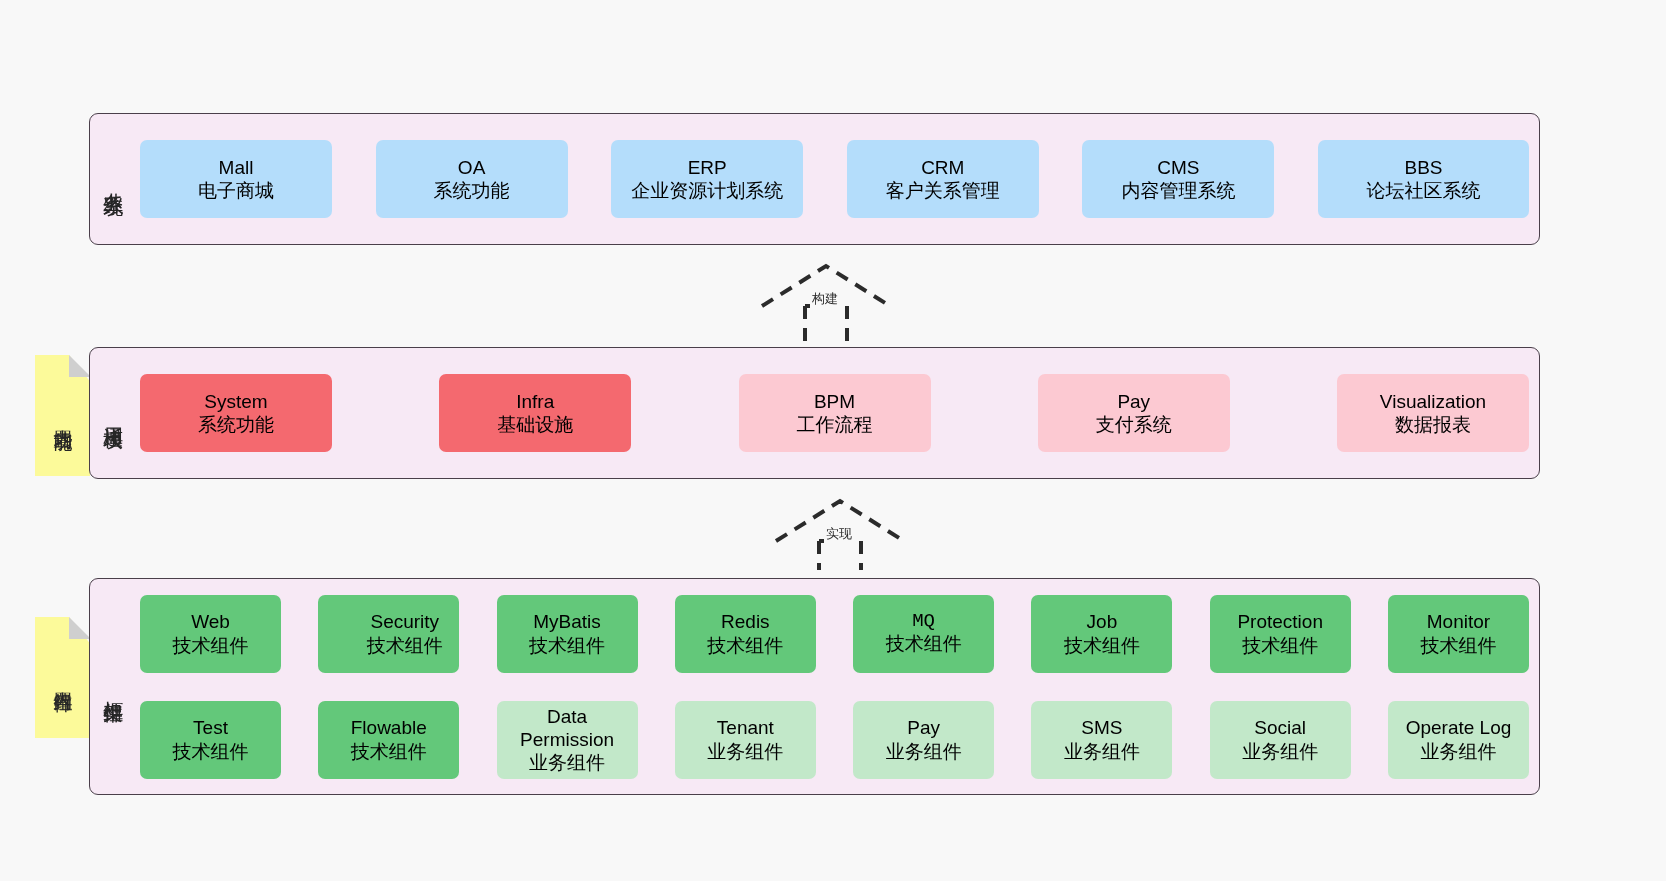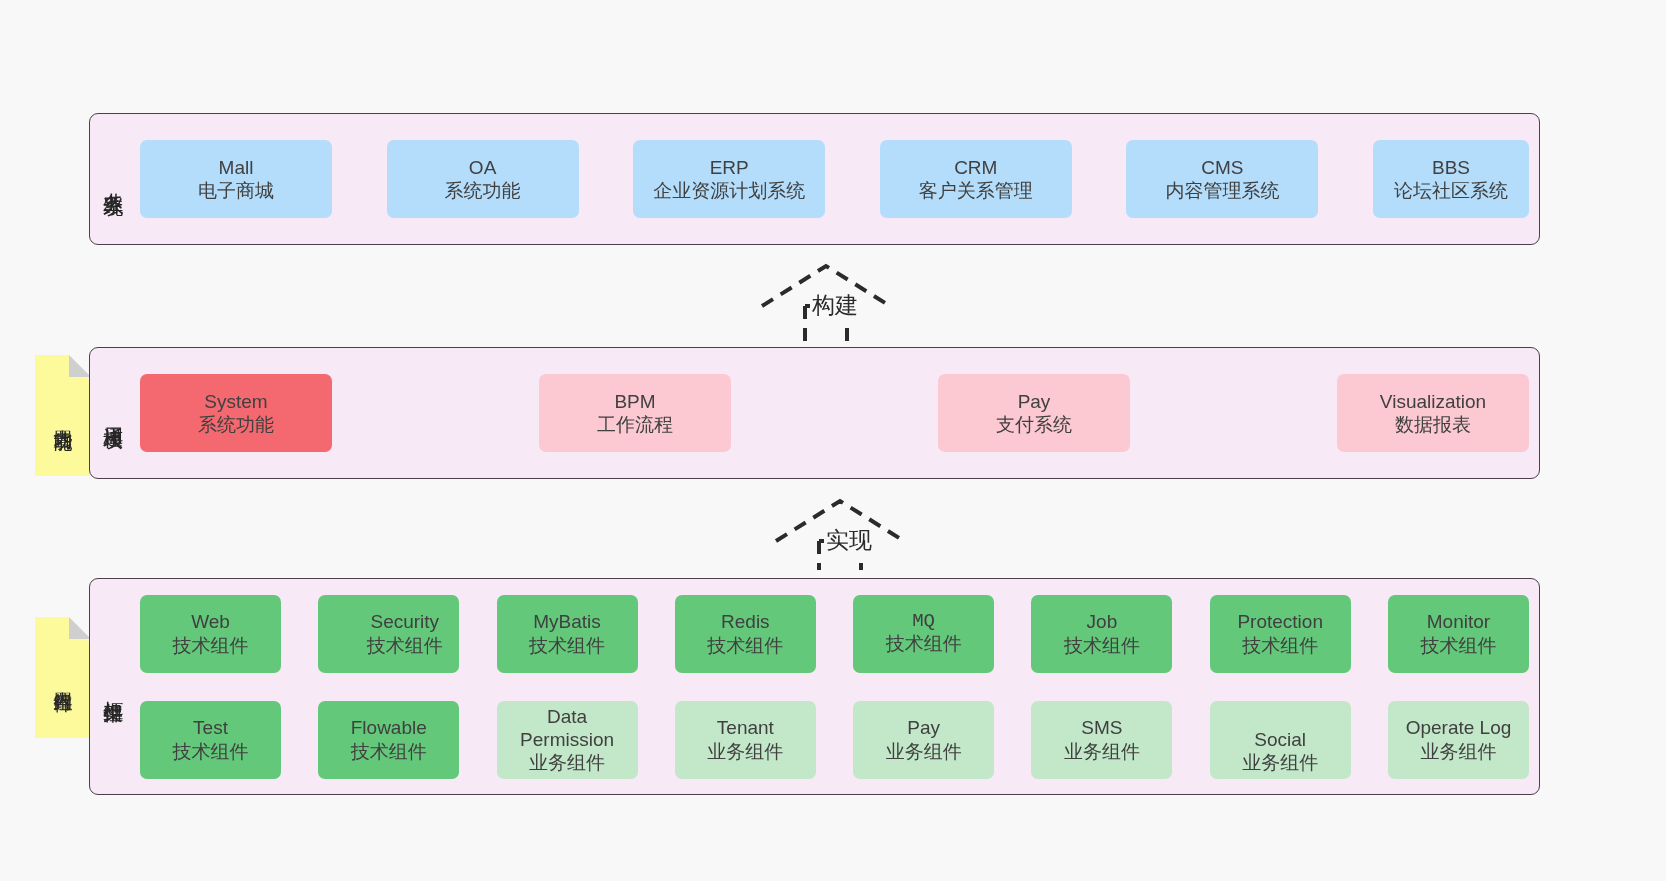--- a/index.html
+++ b/index.html
@@ -61,21 +61,21 @@
   }
 
   
   .card {
     border-radius: 7px;
     display: flex;
     flex-direction: column;
     align-items: center;
     justify-content: center;
     text-align: center;
-    color: #404040;
+    color: #000000;
     font-size: 19px;
     line-height: 1.22;
     padding: 4px 6px;
   }
   .card .en { display: block; }
   .card .cn { display: block; }
 
   .card-blue  { background: #b4ddfb; }
   .card-red   { background: #f4696f; }
   .card-pink  { background: #fcc9d2; text-align: right; }
@@ -105,21 +105,21 @@
     height: 22px;
     background: #cfcfcf;
     clip-path: polygon(0 0, 100% 100%, 0 100%);
   }
 
   
   .arrow { position: absolute; }
   .arrow svg { display: block; overflow: visible; }
   .arrow .alabel {
     position: absolute;
-    font-size: 23px;
+    font-size: 13px;
     color: #2b2b2b;
     background: #f8f8f8;
     padding: 0 2px;
     white-space: nowrap;
   }
 </style>
 </head>
 <body>
 
 <div id="canvas">
@@ -141,21 +141,21 @@
             <span class="cn">企业资源计划系统</span>
           </div>
           <div class="card card-blue" style="width: 192px; height: 78px;">
             <span class="en">CRM</span>
             <span class="cn">客户关系管理</span>
           </div>
           <div class="card card-blue" style="width: 192px; height: 78px;">
             <span class="en">CMS</span>
             <span class="cn">内容管理系统</span>
           </div>
-          <div class="card card-blue" style="width: 156px; height: 78px;">
+          <div class="card card-blue" style="width: 211px; height: 78px;">
             <span class="en">BBS</span>
             <span class="cn">论坛社区系统</span>
           </div>
         </div>
     </div>
   </div>
 
   <div class="arrow" style="left:758px; top:262px; width:140px; height:85px;">
     <svg width="140" height="85" viewBox="0 0 140 85">
       <path d="M4 44 L68 4 L132 44" fill="none" stroke="#2b2b2b" stroke-width="4" stroke-dasharray="13,9" stroke-linecap="butt"></path>
@@ -170,20 +170,24 @@
   <div class="note-fold" style="left:69px; top:355px;"></div>
 
   <div class="layer" id="layer-common" style="left:89px; top:347px; width:1451px; height:132px;">
     <div class="layer-title">通用模块</div>
     <div class="layer-body">
       <div class="row" id="common-row">
           <div class="card card-red" style="width: 192px; height: 78px;">
             <span class="en">System</span>
             <span class="cn">系统功能</span>
           </div>
+          <div class="card card-red" style="width: 192px; height: 78px;">
+            <span class="en">Infra</span>
+            <span class="cn">基础设施</span>
+          </div>
           <div class="card card-pink" style="width: 192px; height: 78px;">
             <span class="en">BPM</span>
             <span class="cn">工作流程</span>
           </div>
           <div class="card card-pink" style="width: 192px; height: 78px;">
             <span class="en">Pay</span>
             <span class="cn">支付系统</span>
           </div>
           <div class="card card-pink" style="width: 192px; height: 78px;">
             <span class="en">Visualization</span>
@@ -262,21 +266,21 @@
               <span class="cn">业务组件</span>
             </div>
             <div class="card card-lgreen" style="width: 141px; height: 78px;">
               <span class="en">Pay</span>
               <span class="cn">业务组件</span>
             </div>
             <div class="card card-lgreen" style="width: 141px; height: 78px;">
               <span class="en">SMS</span>
               <span class="cn">业务组件</span>
             </div>
-            <div class="card card-lgreen" style="width: 141px; height: 78px; justify-content: flex-end;">
+            <div class="card card-lgreen" style="width: 141px; height: 78px;">
               <span class="en">Social</span>
               <span class="cn">业务组件</span>
             </div>
             <div class="card card-lgreen" style="width: 141px; height: 78px;">
               <span class="en">Operate Log</span>
               <span class="cn">业务组件</span>
             </div>
           </div>
       </div>
     </div>

